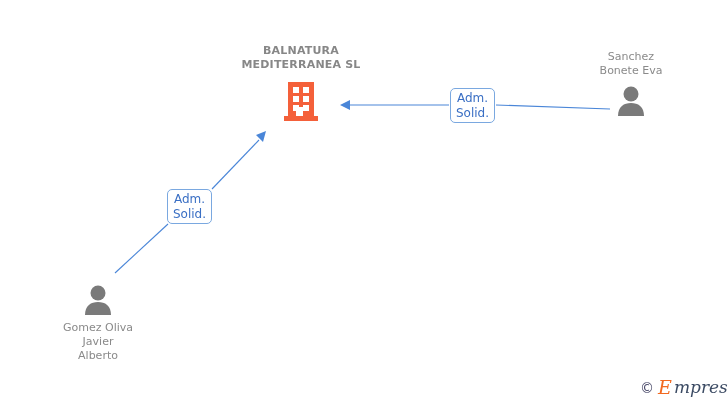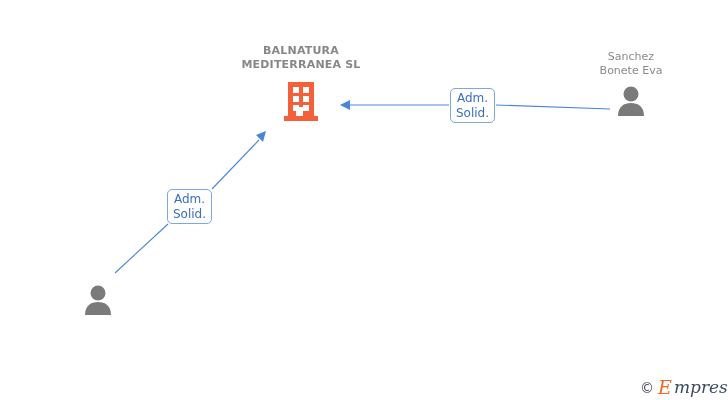--- a/index.html
+++ b/index.html
@@ -177,20 +177,23 @@
       <circle cx="16" cy="10" r="7.5" fill="#7a7a7a"></circle>
       <path d="M 3 32 C 3 22.5 9 19 16 19 C 23 19 29 22.5 29 32 Z" fill="#7a7a7a"></path>
     </svg>
   </div>
 
   <div class="person-node left">
     <svg class="person-icon" width="32" height="32" viewBox="0 0 32 32" xmlns="http://www.w3.org/2000/svg">
       <circle cx="16" cy="10" r="7.5" fill="#7a7a7a"></circle>
       <path d="M 3 32 C 3 22.5 9 19 16 19 C 23 19 29 22.5 29 32 Z" fill="#7a7a7a"></path>
     </svg>
+    <div class="person-label">Gomez Oliva
+Javier
+Alberto</div>
   </div>
 
   <div class="edge-label top-right">Adm.
 Solid.</div>
   <div class="edge-label bottom-left">Adm.
 Solid.</div>
 
   <div class="watermark">
     <span class="wm-c">©</span>
     <span class="wm-e">E</span>

